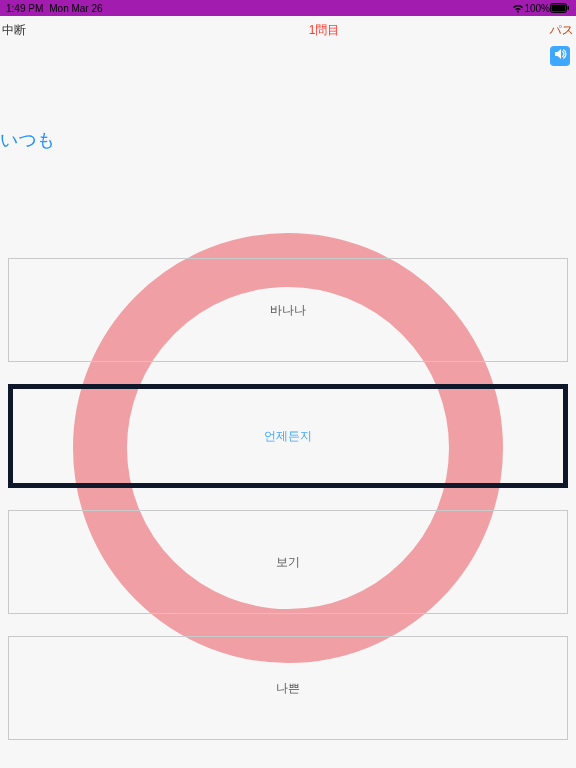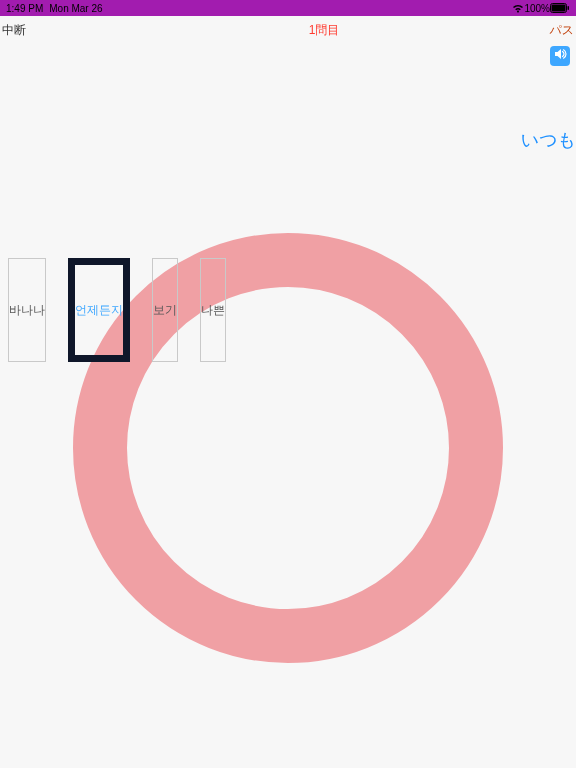--- a/index.html
+++ b/index.html
@@ -56,47 +56,47 @@
     transform: translate(-50%, -50%);
     width: 430px; height: 430px;
     border: 54px solid #f0a0a4;
     border-radius: 50%;
     pointer-events: none;
     z-index: 0;
   }
   .question {
     position: absolute;
     left: 0; right: 0; top: 62px;
-    text-align: right;
+    text-align: left;
     color: #1e90ff;
     font-size: 18px;
     font-weight: 400;
     z-index: 1;
     font-family: Liberation Serif, serif;
   }
   .options {
     position: absolute;
     left: 8px; right: 8px; top: 192px;
     display: flex;
-    flex-direction: row;
+    flex-direction: column;
     gap: 22px;
     z-index: 1;
   }
   .option {
     height: 104px;
     border: 1px solid #c9c9c9;
     background: rgba(255,255,255,0);
     display: flex;
     align-items: center;
     justify-content: center;
     font-size: 12px;
     color: #555;
   }
   .option.selected {
-    border: 7px solid #0f172a;
+    border: 5px solid #0f172a;
     color: #3ea7ff;
   }
 </style>
 </head>
 <body>
 
 <div class="status-bar">
   <div class="status-left">
     <span>1:49 PM</span>
     <span>Mon Mar 26</span>

